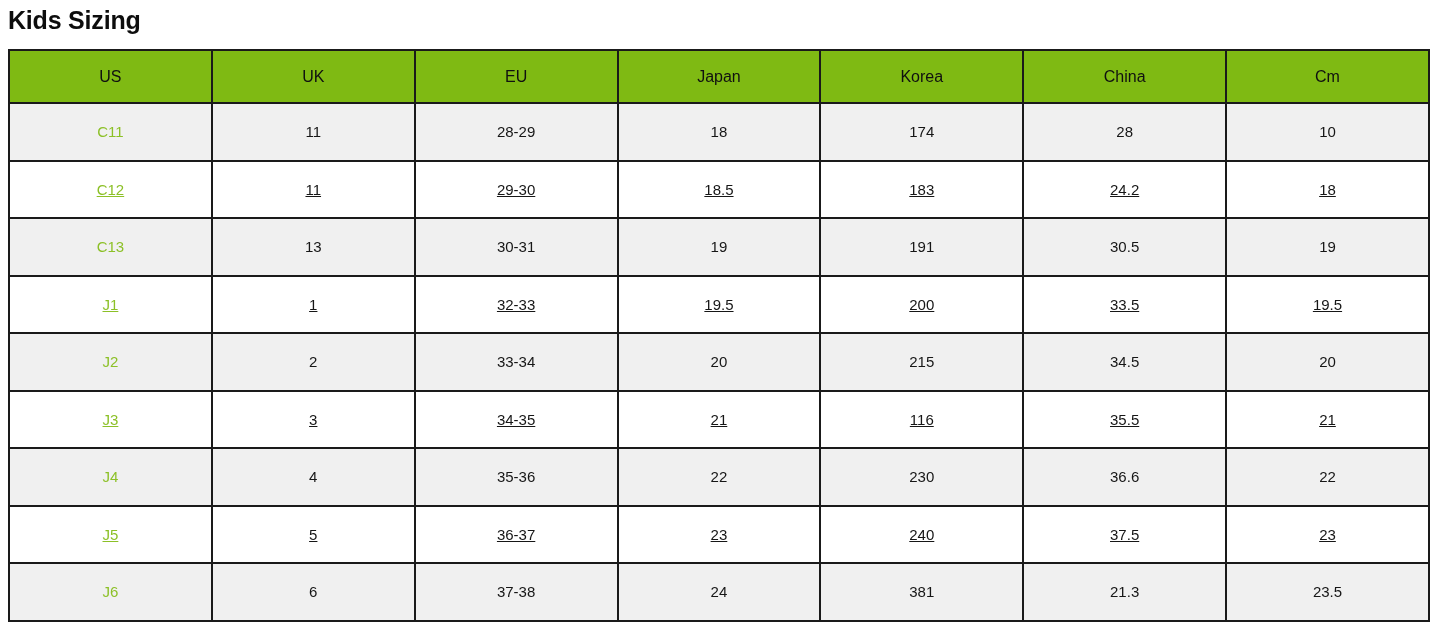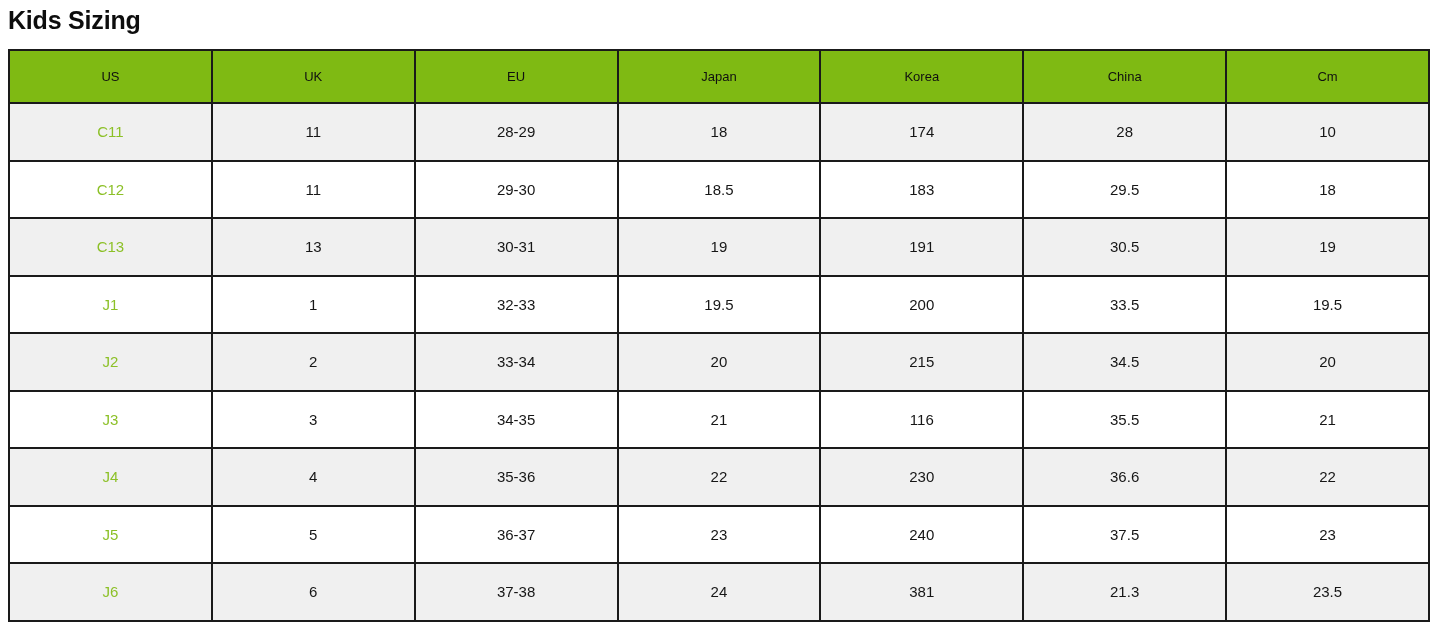--- a/index.html
+++ b/index.html
@@ -55,30 +55,31 @@
     font-weight: normal;
     padding: 0;
     overflow: hidden;
     white-space: nowrap;
   }
   table.sizing-table thead th {
     height: 51px;
     background: #7fba13;
     color: #101010;
     font-weight: normal;
-    font-size: 13px;
+    font-size: 16px;
   }
   table.sizing-table tbody td {
     height: 55.5px;
   }
   table.sizing-table tbody tr.row-odd td {
     background: #f0f0f0;
   }
   table.sizing-table tbody tr.row-even td {
     background: #ffffff;
+    text-decoration: underline;
   }
   table.sizing-table tbody td.us-cell {
     color: #8cc027;
   }
   table.sizing-table tbody td.num-cell {
     color: #161616;
   }
 </style>
 </head>
 <body>
@@ -118,21 +119,21 @@
             <td class="num-cell">174</td>
             <td class="num-cell">28</td>
             <td class="num-cell">10</td>
           </tr>
           <tr class="row-even">
             <td class="us-cell">C12</td>
             <td class="num-cell">11</td>
             <td class="num-cell">29-30</td>
             <td class="num-cell">18.5</td>
             <td class="num-cell">183</td>
-            <td class="num-cell">29.5</td>
+            <td class="num-cell">24.2</td>
             <td class="num-cell">18</td>
           </tr>
           <tr class="row-odd">
             <td class="us-cell">C13</td>
             <td class="num-cell">13</td>
             <td class="num-cell">30-31</td>
             <td class="num-cell">19</td>
             <td class="num-cell">191</td>
             <td class="num-cell">30.5</td>
             <td class="num-cell">19</td>

